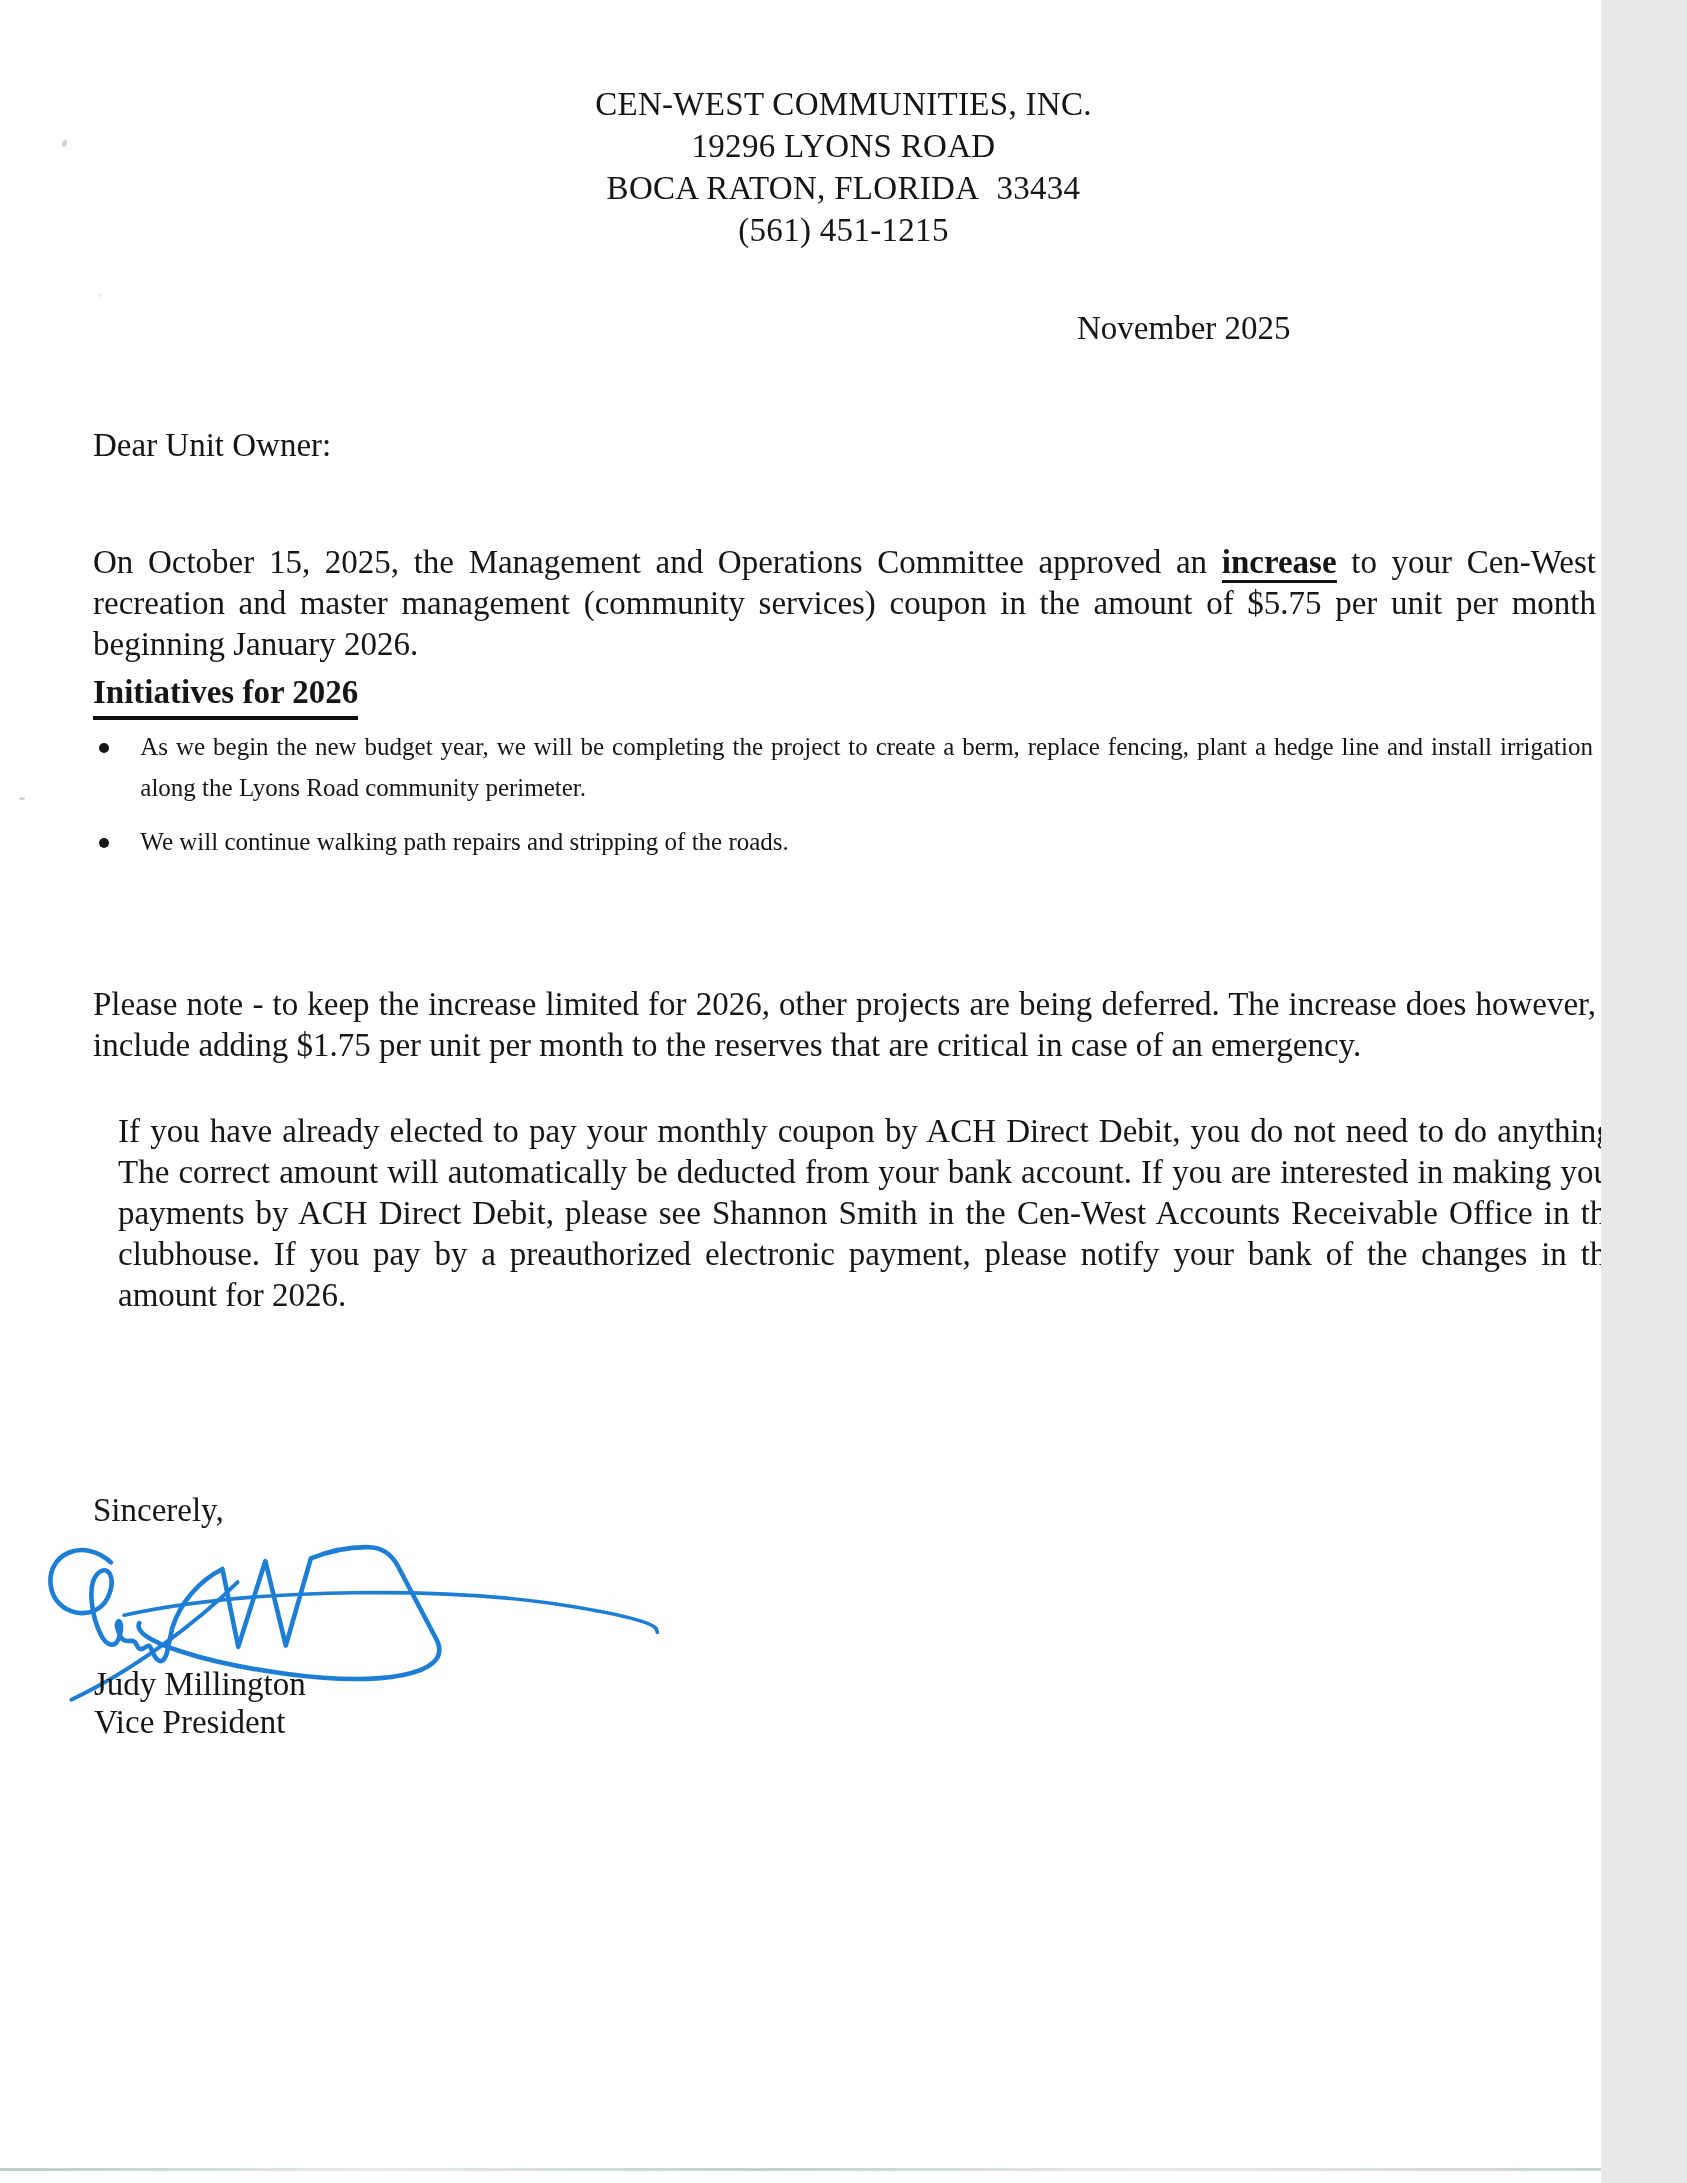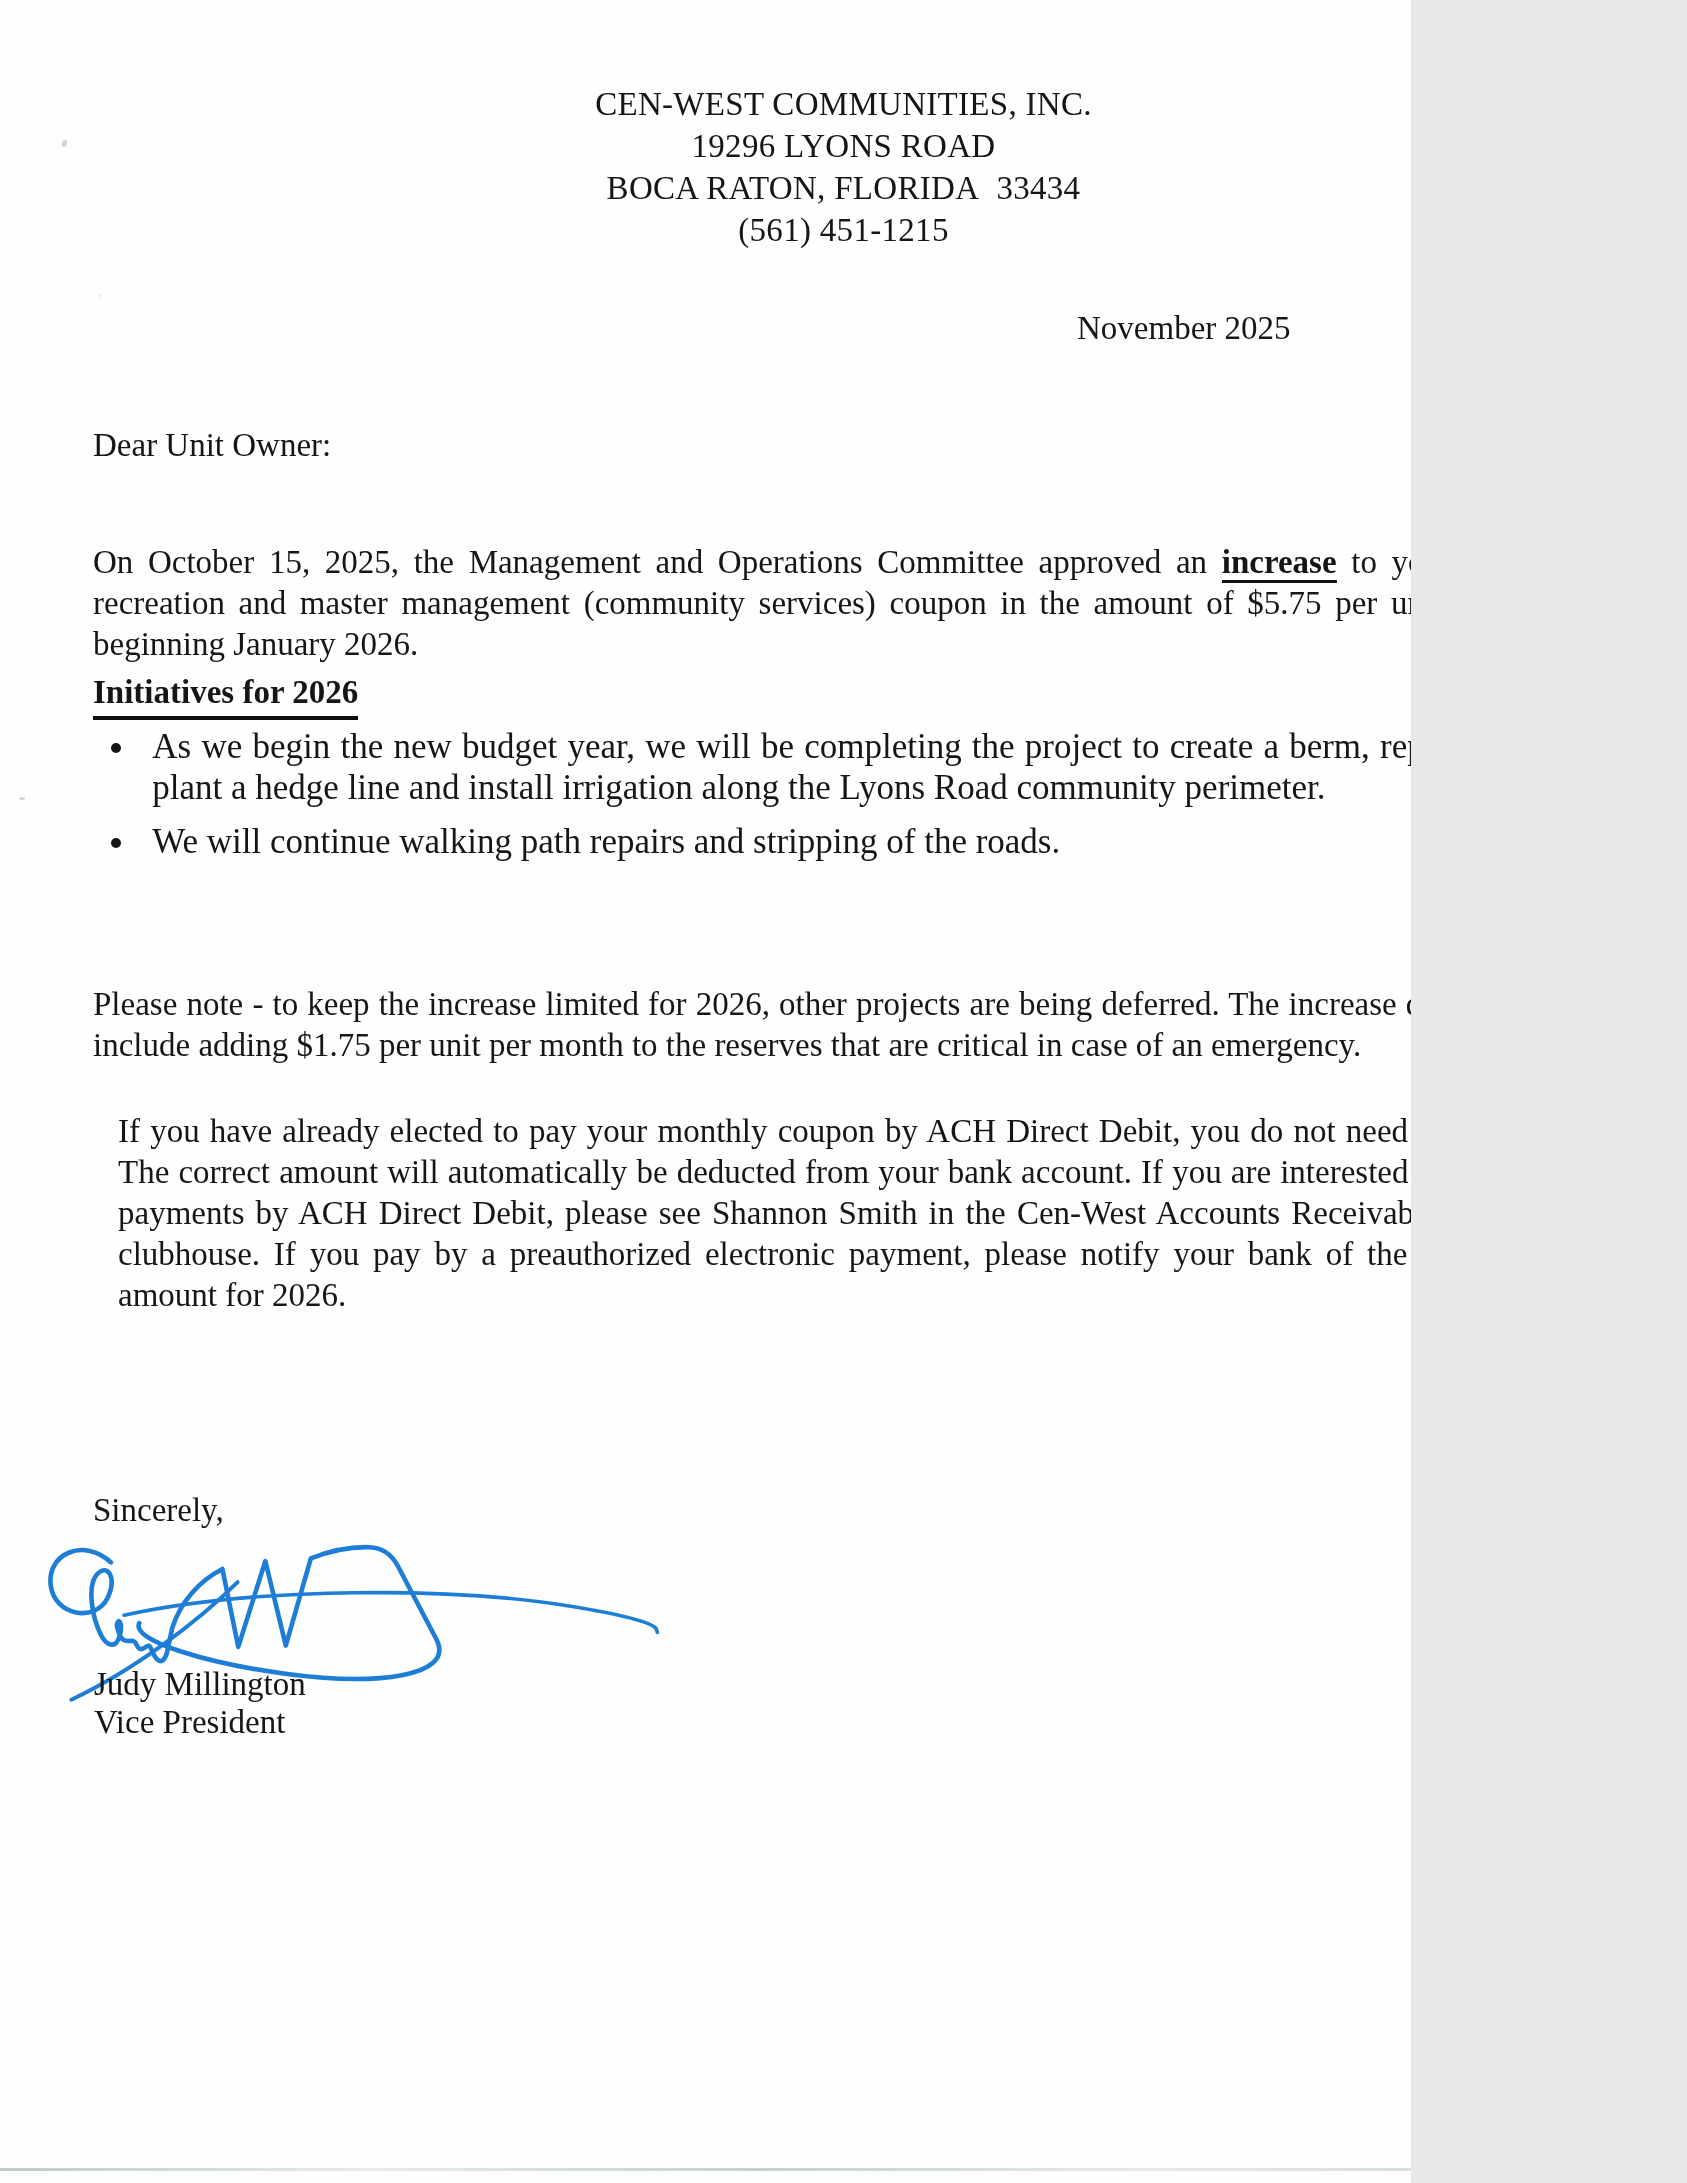--- a/index.html
+++ b/index.html
@@ -1,18 +1,18 @@
 <!DOCTYPE html>
 <html style="font-size:10.6px"><head>
 <meta charset="utf-8">
 <style>
   html,body{margin:0;padding:0;background:#e8e8e8;}
   .page{
     position:relative;
-    width:1411px;height:2183px;
+    width:1601px;height:2183px;
     background:#fefefe;
     font-family:"Liberation Serif","DejaVu Serif",serif;
     color:#161616;
     overflow:hidden;
   }
   .letterhead{
     position:absolute;top:83px;left:0;width:1687px;
     text-align:center;
     font-size:33px;line-height:42px;
     letter-spacing:0.3px;
@@ -43,23 +43,23 @@
   .init-heading{
     position:absolute;top:672px;left:93px;
     font-size:33px;line-height:41px;font-weight:bold;
   }
   .init-heading .underlined{
     display:inline-block;
     border-bottom:4.6px solid #0e0e0e;
     padding-bottom:3px;
   }
   ul.bullets{
-    position:absolute;top:726px;left:102px;width:1503px;
+    position:absolute;top:726px;left:90px;width:1503px;
     list-style:none;margin:0;padding:0;
-    font-size:35px;line-height:41px;
+    font-size:25px;line-height:41px;
   }
   ul.bullets li{
     display:flex;
     margin-bottom:13.2px;
   }
   .bullet-dot{
     flex:0 0 auto;
     width:10px;height:10px;border-radius:50%;
     background:#171717;
     margin:16.5px 31px 0 9.3px;

